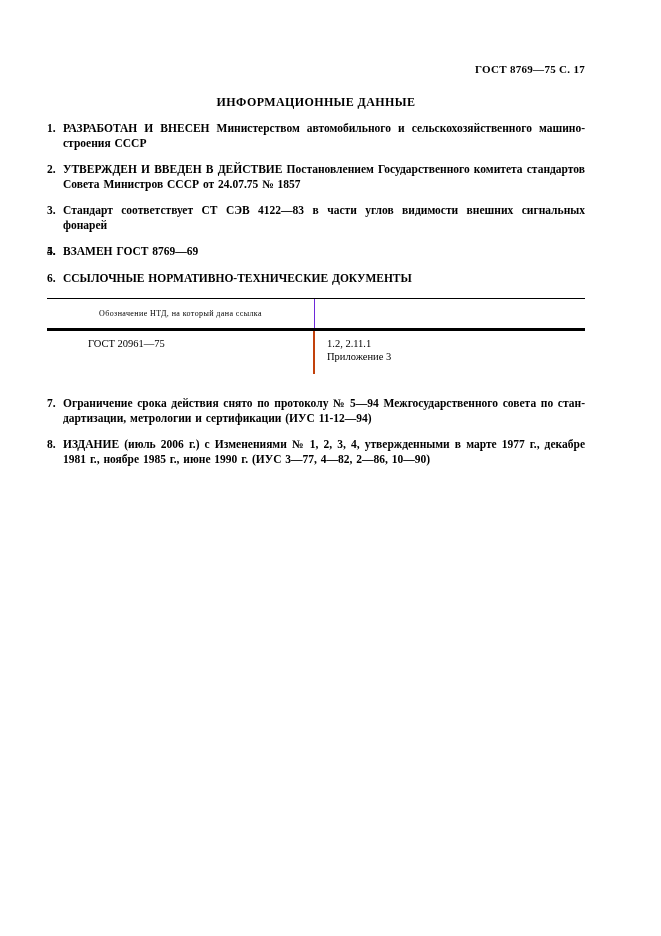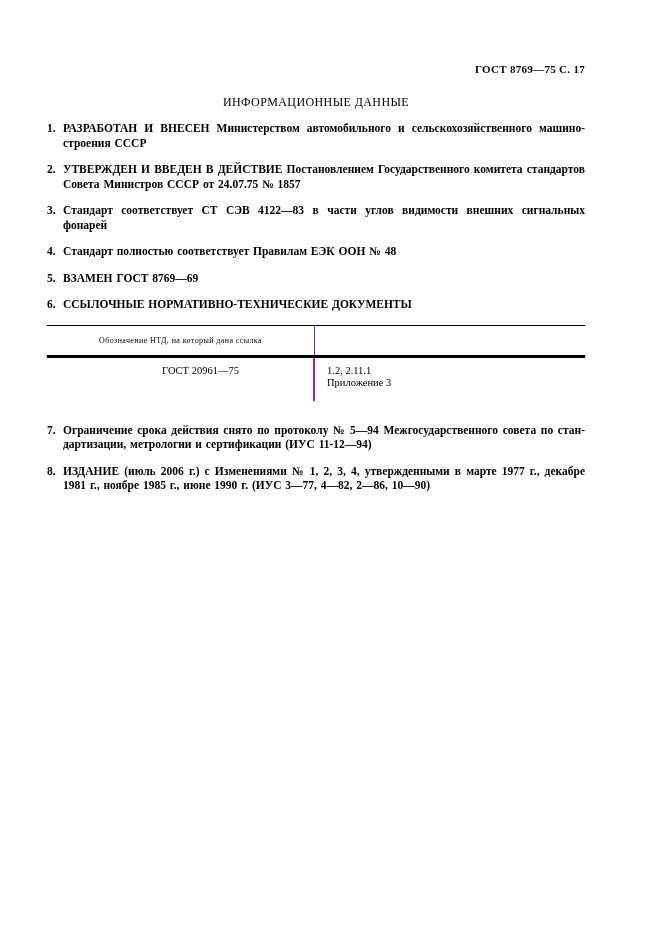--- a/index.html
+++ b/index.html
@@ -26,21 +26,21 @@
     margin-top: 62px;
     text-align: right;
     font-weight: bold;
     font-size: 11px;
     line-height: 14px;
     letter-spacing: 0.3px;
   }
   .doc-title {
     margin: 19px 0 0 0;
     text-align: center;
-    font-weight: normal;
+    font-weight: bold;
     font-size: 12px;
     line-height: 14px;
     letter-spacing: 0.4px;
   }
   .items-first { margin-top: 15px; }
   .item {
     position: relative;
     margin-top: 12px;
     padding-left: 16px;
     text-align: justify;
@@ -76,21 +76,21 @@
   .t-hcell.c1 { width: 268px; border-right: 1px solid #6d28d9; }
   .t-hcell.c2 { flex: 1; }
   .t-body { display: flex; }
   .t-bcol {
     box-sizing: border-box;
     font-size: 10.5px;
     line-height: 12.5px;
     padding-top: 7px;
     padding-bottom: 11px;
   }
-  .t-bcol.c1 { width: 268px; border-right: 2px solid #a21caf; padding-left: 41px; text-align: center; }
+  .t-bcol.c1 { width: 268px; border-right: 2px solid #c2410c; padding-left: 41px; }
   .t-bcol.c2 { flex: 1; padding-left: 12px; }
 </style>
 </head>
 <body>
 
 <div class="page">
   <div class="content">
 
     <div class="doc-header">ГОСТ 8769—75 С. 17</div>
 
@@ -106,21 +106,20 @@
       <span class="txt">УТВЕРЖДЕН И ВВЕДЕН В ДЕЙСТВИЕ Постановлением Государственного комитета стандартов Совета Министров СССР от 24.07.75 № 1857</span>
     </div>
 
     <div class="item">
       <span class="num">3.</span>
       <span class="txt">Стандарт соответствует СТ СЭВ 4122—83 в части углов видимости внешних сигнальных фонарей</span>
     </div>
 
     <div class="item">
       <span class="num">4.</span>
-      <span class="txt">Стандарт полностью соответствует Правилам ЕЭК ООН № 48</span>
     </div>
 
     <div class="item">
       <span class="num">5.</span>
       <span class="txt">ВЗАМЕН ГОСТ 8769—69</span>
     </div>
 
     <div class="item">
       <span class="num">6.</span>
       <span class="txt">ССЫЛОЧНЫЕ НОРМАТИВНО-ТЕХНИЧЕСКИЕ ДОКУМЕНТЫ</span>

